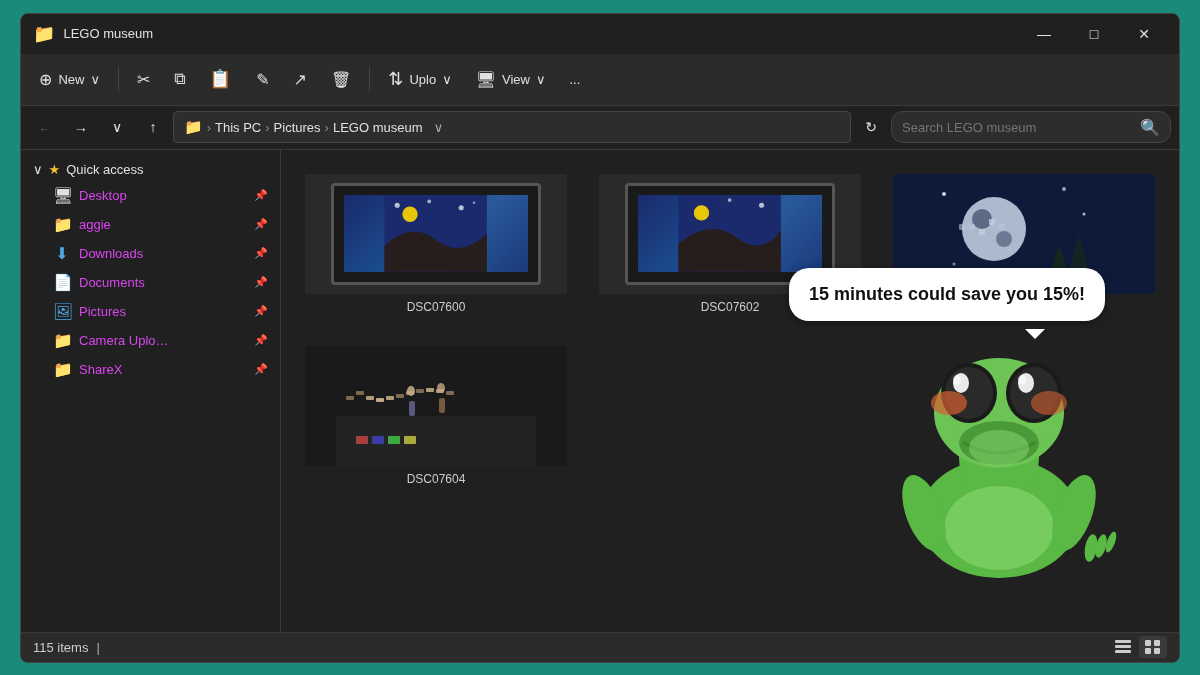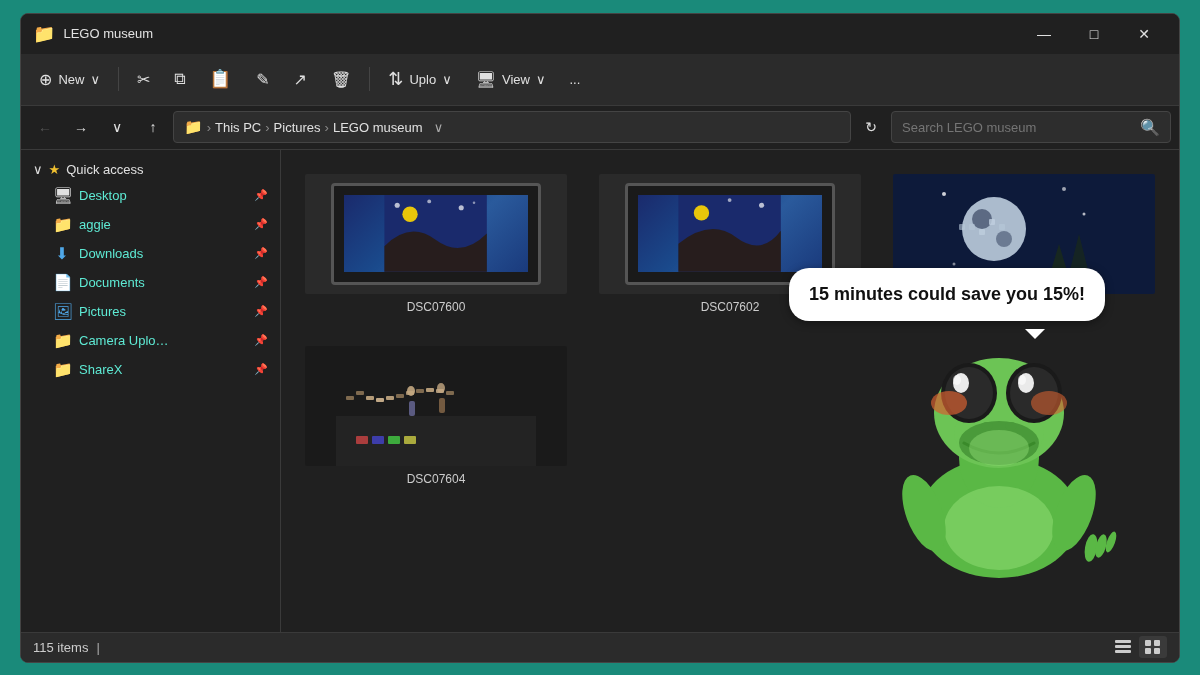--- a/index.html
+++ b/index.html
@@ -154,21 +154,21 @@
       border-radius: 4px;
       display: flex;
       align-items: center;
       justify-content: center;
     }
     .search-box {
       width: 280px;
       height: 32px;
       background: #2d2d2d;
       border: 1px solid #444;
-      border-radius: 4px;
+      border-radius: 12px;
       display: flex;
       align-items: center;
       padding: 0 10px;
       gap: 8px;
     }
     .search-box input {
       background: transparent;
       border: none;
       outline: none;
       color: #aaa;
@@ -208,21 +208,21 @@
       display: flex;
       align-items: center;
       padding: 5px 8px 5px 28px;
       gap: 8px;
       font-size: 13px;
       cursor: pointer;
       border-radius: 4px;
       margin: 0 4px;
     }
     .sidebar-item-icon { font-size: 16px; width: 18px; text-align: center; }
-    .sidebar-item-label { flex: 1; color: #5eead4; }
+    .sidebar-item-label { flex: 1; color: #d946ef; }
     .pin-icon { color: #888; font-size: 11px; }
     
     .file-area {
       flex: 1;
       background: #202020;
       overflow-y: auto;
       padding: 16px;
       position: relative;
     }
     .file-area::-webkit-scrollbar { width: 12px; }

